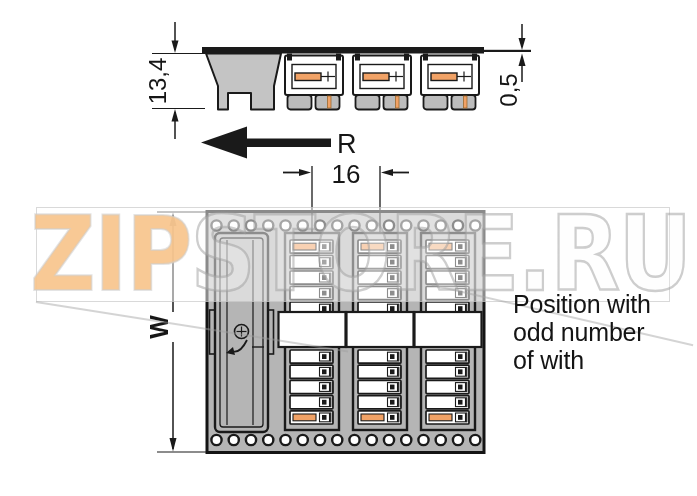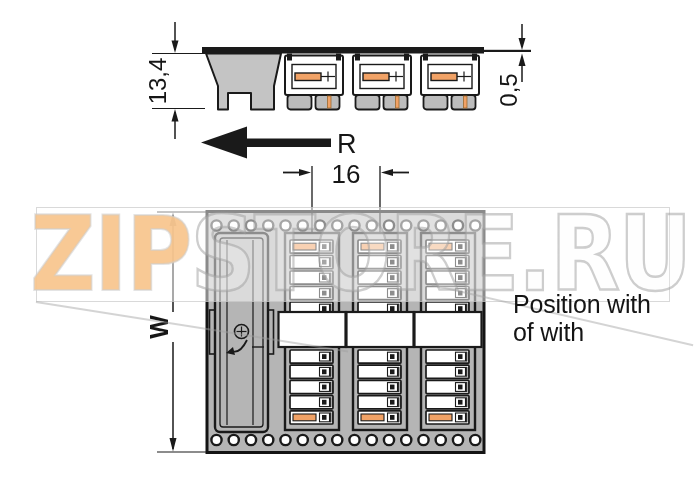--- a/index.html
+++ b/index.html
@@ -367,15 +367,16 @@
   <div class="wm-band"></div>
   <div class="wm-line wm-line-1"></div>
   <div class="wm-line wm-line-2"></div>
   <div class="wm-text">
       <span class="wm-zip">ZIP</span>
       <span class="wm-store">STORE.RU</span>
     </div>
 
   <div class="caption">
     <div>Position with</div>
+    <div>odd number</div>
     <div>of with</div>
   </div>
 </div>
 
 </body></html>

